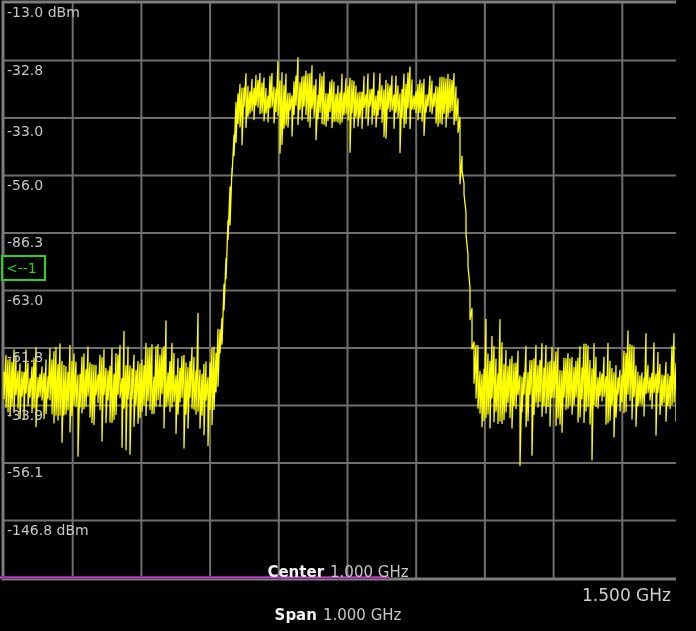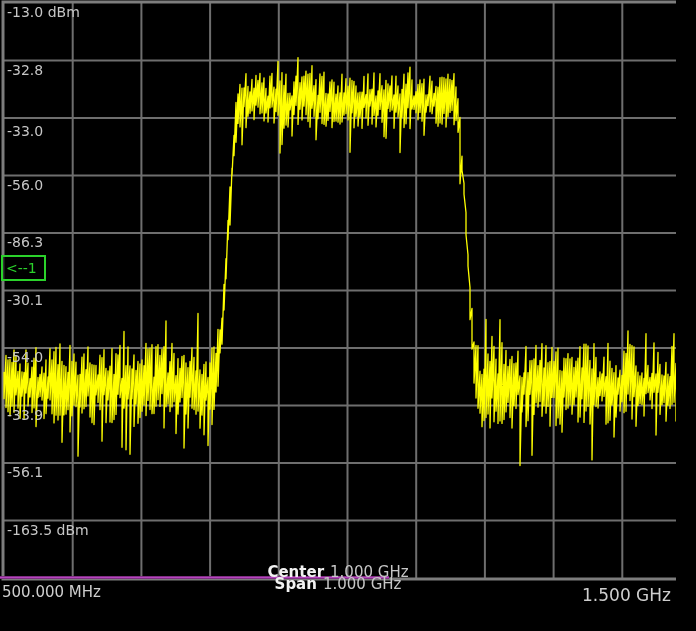--- a/index.html
+++ b/index.html
@@ -34,21 +34,21 @@
   }
   .freq-right{
     position:absolute;right:5px;top:585px;
     color:#cecece;font-size:17px;white-space:nowrap;
   }
   .center-row{
     position:absolute;left:0;top:563px;width:100%;
     text-align:center;color:#c6c6c6;font-size:15px;white-space:nowrap;
   }
   .span-row{
-    position:absolute;left:0;top:575px;width:100%;
+    position:absolute;left:0;top:606px;width:100%;
     text-align:center;color:#c6c6c6;font-size:15px;white-space:nowrap;
   }
   .bold-lbl{font-weight:bold;color:#f2f2f2;margin-right:6px;}
 </style>
 </head>
 <body>
 
 <div class="screen">
 
   <svg class="plot-svg" width="696" height="631">
@@ -75,32 +75,31 @@
       </g>
     <polyline id="trace" fill="none" stroke-width="1.3" stroke-linejoin="round" stroke-linecap="round" points="4.0,372.3 4.0,398.7 6.0,355.5 6.0,407.5 8.0,359.8 8.0,411.7 10.0,359.2 10.0,415.8 12.0,362.4 12.0,406.2 14.0,349.9 14.0,412.3 16.0,356.0 16.0,394.9 18.0,371.4 18.0,408.2 20.0,364.0 20.0,418.4 22.0,372.0 22.0,396.2 24.0,372.3 24.0,418.9 26.0,349.8 26.0,393.0 28.0,363.1 28.0,405.9 30.0,378.6 30.0,397.0 32.0,367.1 32.0,412.5 34.0,358.2 34.0,407.9 36.0,347.7 36.0,426.6 38.0,377.4 38.0,397.6 40.0,374.4 40.0,396.5 42.0,367.0 42.0,400.1 44.0,373.2 44.0,418.5 46.0,359.9 46.0,413.6 48.0,377.0 48.0,398.2 50.0,348.6 50.0,399.9 52.0,359.8 52.0,413.8 54.0,351.7 54.0,422.9 56.0,347.4 56.0,415.2 58.0,364.6 58.0,420.1 60.0,343.8 60.0,415.2 62.0,361.3 62.0,442.3 64.0,365.3 64.0,414.9 66.0,366.6 66.0,414.1 68.0,372.3 68.0,409.7 70.0,345.5 70.0,431.9 72.0,361.3 72.0,415.8 74.0,354.0 74.0,405.2 76.0,362.1 76.0,406.7 78.0,375.1 78.0,456.2 80.0,374.5 80.0,407.0 82.0,357.1 82.0,413.0 84.0,353.8 84.0,408.8 86.0,369.7 86.0,406.6 88.0,346.9 88.0,395.9 90.0,362.8 90.0,417.1 92.0,364.6 92.0,422.7 94.0,365.2 94.0,424.5 96.0,365.5 96.0,394.9 98.0,374.9 98.0,402.4 100.0,355.2 100.0,409.7 102.0,357.6 102.0,441.2 104.0,349.6 104.0,394.6 106.0,368.3 106.0,422.6 108.0,371.0 108.0,399.9 110.0,366.2 110.0,422.0 112.0,348.7 112.0,422.5 114.0,374.3 114.0,419.6 116.0,353.7 116.0,414.4 118.0,354.9 118.0,394.3 120.0,345.5 120.0,397.7 122.0,378.3 122.0,447.3 124.0,331.4 124.0,408.2 126.0,365.6 126.0,449.8 128.0,347.0 128.0,398.9 130.0,365.8 130.0,454.3 132.0,368.9 132.0,398.8 134.0,355.0 134.0,426.4 136.0,370.5 136.0,404.1 138.0,361.4 138.0,423.3 140.0,364.0 140.0,417.6 142.0,359.9 142.0,411.3 144.0,365.7 144.0,404.9 146.0,343.3 146.0,415.5 148.0,349.0 148.0,400.4 150.0,348.1 150.0,409.6 152.0,344.7 152.0,413.7 154.0,377.2 154.0,413.6 156.0,346.6 156.0,406.2 158.0,344.6 158.0,399.7 160.0,355.4 160.0,406.4 162.0,349.1 162.0,393.6 164.0,346.7 164.0,427.9 166.0,321.0 166.0,406.8 168.0,373.0 168.0,404.0 170.0,361.6 170.0,411.6 172.0,343.4 172.0,406.9 174.0,353.4 174.0,401.8 176.0,375.6 176.0,433.6 178.0,358.6 178.0,414.1 180.0,368.3 180.0,402.0 182.0,356.3 182.0,397.5 184.0,355.3 184.0,448.1 186.0,363.0 186.0,414.0 188.0,367.6 188.0,428.0 190.0,361.4 190.0,397.2 192.0,347.9 192.0,408.2 194.0,357.5 194.0,409.6 196.0,370.9 196.0,414.2 198.0,313.5 198.0,411.1 200.0,369.9 200.0,428.2 202.0,374.4 202.0,415.1 204.0,364.4 204.0,434.8 206.0,361.8 206.0,400.2 208.0,377.5 208.0,445.6 210.0,362.9 210.0,409.2 212.0,348.1 212.0,424.5 214.0,347.0 214.0,409.4 216.0,353.5 216.0,392.1 218.0,329.3 218.0,386.2 220.0,329.8 220.0,352.9 222.0,318.1 222.0,344.2 224.0,284.5 224.0,310.0 226.0,258.6 226.0,278.8 228.0,220.4 228.0,239.7 230.0,187.0 230.0,225.1 232.0,168.2 232.0,175.4 234.0,135.4 234.0,155.7 236.0,102.5 236.0,142.3 238.0,94.0 238.0,123.4 240.0,84.4 240.0,126.9 242.0,88.1 242.0,144.8 244.0,87.9 244.0,106.7 246.0,73.7 246.0,127.6 248.0,86.3 248.0,116.3 250.0,91.9 250.0,113.3 252.0,79.5 252.0,110.9 254.0,88.2 254.0,119.7 256.0,75.5 256.0,105.2 258.0,80.3 258.0,107.2 260.0,73.5 260.0,113.8 262.0,82.8 262.0,112.9 264.0,77.8 264.0,120.9 266.0,88.3 266.0,113.0 268.0,96.1 268.0,122.0 270.0,76.1 270.0,107.9 272.0,73.3 272.0,107.0 274.0,87.1 274.0,123.0 276.0,89.2 276.0,111.6 278.0,61.3 278.0,115.3 280.0,80.9 280.0,153.0 282.0,72.6 282.0,144.6 284.0,85.4 284.0,128.2 286.0,74.1 286.0,125.1 288.0,93.4 288.0,127.0 290.0,93.1 290.0,109.9 292.0,95.9 292.0,136.0 294.0,81.8 294.0,114.5 296.0,76.1 296.0,105.4 298.0,57.6 298.0,124.4 300.0,82.7 300.0,109.3 302.0,76.8 302.0,120.0 304.0,76.1 304.0,106.2 306.0,71.1 306.0,114.7 308.0,74.1 308.0,121.5 310.0,73.5 310.0,127.2 312.0,65.7 312.0,108.3 314.0,85.6 314.0,116.5 316.0,79.6 316.0,139.8 318.0,95.3 318.0,118.6 320.0,74.0 320.0,112.3 322.0,76.3 322.0,123.5 324.0,72.2 324.0,124.4 326.0,93.3 326.0,126.2 328.0,94.0 328.0,120.4 330.0,82.0 330.0,111.4 332.0,79.8 332.0,127.6 334.0,82.2 334.0,121.5 336.0,94.1 336.0,121.1 338.0,85.9 338.0,122.2 340.0,92.8 340.0,124.0 342.0,74.2 342.0,122.0 344.0,92.8 344.0,115.2 346.0,78.7 346.0,113.7 348.0,86.2 348.0,119.9 350.0,78.1 350.0,152.3 352.0,80.5 352.0,112.8 354.0,81.3 354.0,127.8 356.0,86.0 356.0,116.4 358.0,92.8 358.0,126.1 360.0,92.1 360.0,117.0 362.0,92.2 362.0,128.4 364.0,76.5 364.0,107.3 366.0,94.6 366.0,117.8 368.0,73.9 368.0,125.3 370.0,89.7 370.0,106.0 372.0,89.2 372.0,124.1 374.0,73.0 374.0,115.4 376.0,96.0 376.0,126.9 378.0,91.0 378.0,115.3 380.0,73.7 380.0,109.4 382.0,85.6 382.0,122.3 384.0,89.8 384.0,136.7 386.0,80.3 386.0,138.3 388.0,83.8 388.0,108.4 390.0,86.0 390.0,111.5 392.0,76.0 392.0,110.1 394.0,94.9 394.0,128.3 396.0,76.1 396.0,112.2 398.0,86.0 398.0,117.0 400.0,94.0 400.0,152.5 402.0,89.4 402.0,117.2 404.0,74.1 404.0,127.5 406.0,84.2 406.0,123.8 408.0,72.9 408.0,107.8 410.0,67.1 410.0,128.6 412.0,79.8 412.0,109.0 414.0,95.8 414.0,109.4 416.0,91.7 416.0,112.8 418.0,84.5 418.0,119.8 420.0,79.9 420.0,112.4 422.0,83.7 422.0,121.2 424.0,79.2 424.0,135.3 426.0,95.0 426.0,112.2 428.0,94.6 428.0,105.6 430.0,76.2 430.0,111.8 432.0,81.2 432.0,113.7 434.0,93.5 434.0,106.1 436.0,86.5 436.0,123.2 438.0,87.1 438.0,126.3 440.0,77.7 440.0,122.9 442.0,77.2 442.0,124.1 444.0,77.7 444.0,113.4 446.0,79.0 446.0,127.1 448.0,74.2 448.0,116.8 450.0,79.3 450.0,112.4 452.0,80.3 452.0,110.5 454.0,73.6 454.0,124.7 456.0,86.9 456.0,120.5 458.0,98.7 458.0,132.3 460.0,117.4 460.0,183.8 462.0,156.1 462.0,170.3 464.0,183.3 464.0,194.2 466.0,212.5 466.0,234.7 468.0,254.8 468.0,266.0 470.0,287.6 470.0,319.7 472.0,308.3 472.0,349.2 474.0,342.0 474.0,383.1 476.0,345.4 476.0,398.1 478.0,345.6 478.0,408.3 480.0,371.2 480.0,413.2 482.0,374.4 482.0,426.7 484.0,369.2 484.0,420.5 486.0,319.3 486.0,417.5 488.0,354.0 488.0,414.0 490.0,361.4 490.0,427.9 492.0,336.5 492.0,398.0 494.0,346.5 494.0,421.8 496.0,359.1 496.0,411.2 498.0,373.8 498.0,423.4 500.0,319.6 500.0,420.9 502.0,342.7 502.0,423.4 504.0,364.4 504.0,419.5 506.0,350.5 506.0,411.9 508.0,366.5 508.0,402.4 510.0,359.5 510.0,417.6 512.0,356.5 512.0,428.1 514.0,363.7 514.0,405.7 516.0,362.8 516.0,408.5 518.0,351.2 518.0,394.6 520.0,375.9 520.0,465.6 522.0,377.5 522.0,411.9 524.0,373.0 524.0,394.1 526.0,346.5 526.0,426.6 528.0,372.6 528.0,420.7 530.0,360.7 530.0,394.3 532.0,360.5 532.0,455.3 534.0,359.0 534.0,414.4 536.0,345.4 536.0,402.8 538.0,365.6 538.0,407.2 540.0,360.3 540.0,401.6 542.0,343.7 542.0,416.3 544.0,368.0 544.0,405.9 546.0,345.7 546.0,413.2 548.0,362.7 548.0,406.4 550.0,361.4 550.0,426.2 552.0,347.5 552.0,397.4 554.0,361.4 554.0,397.5 556.0,351.8 556.0,425.6 558.0,348.2 558.0,417.9 560.0,370.5 560.0,424.2 562.0,371.2 562.0,432.2 564.0,358.2 564.0,397.0 566.0,358.7 566.0,409.5 568.0,353.6 568.0,408.1 570.0,358.8 570.0,404.7 572.0,357.5 572.0,414.2 574.0,367.5 574.0,404.6 576.0,361.2 576.0,397.0 578.0,358.1 578.0,422.1 580.0,346.6 580.0,417.1 582.0,367.9 582.0,398.8 584.0,344.1 584.0,422.4 586.0,344.2 586.0,411.1 588.0,346.0 588.0,406.4 590.0,360.4 590.0,424.0 592.0,368.9 592.0,459.9 594.0,343.6 594.0,404.5 596.0,357.3 596.0,406.5 598.0,377.6 598.0,408.0 600.0,372.0 600.0,395.7 602.0,373.9 602.0,400.9 604.0,357.1 604.0,396.4 606.0,376.7 606.0,424.2 608.0,343.3 608.0,422.8 610.0,361.2 610.0,420.3 612.0,368.4 612.0,405.0 614.0,372.6 614.0,437.1 616.0,365.6 616.0,417.1 618.0,377.8 618.0,394.1 620.0,370.2 620.0,411.1 622.0,375.3 622.0,401.8 624.0,351.1 624.0,412.7 626.0,353.4 626.0,411.3 628.0,330.8 628.0,394.0 630.0,344.3 630.0,400.5 632.0,345.6 632.0,419.1 634.0,346.8 634.0,396.7 636.0,365.8 636.0,426.3 638.0,372.2 638.0,405.5 640.0,376.0 640.0,403.4 642.0,372.9 642.0,404.5 644.0,378.5 644.0,416.0 646.0,333.7 646.0,393.7 648.0,365.4 648.0,392.6 650.0,377.4 650.0,399.9 652.0,373.3 652.0,408.5 654.0,342.8 654.0,392.3 656.0,374.0 656.0,435.1 658.0,352.4 658.0,392.3 660.0,364.3 660.0,414.4 662.0,374.9 662.0,404.7 664.0,375.9 664.0,402.6 666.0,362.3 666.0,421.2 668.0,374.1 668.0,405.2 670.0,376.6 670.0,408.6 672.0,346.3 672.0,404.3 674.0,333.7 674.0,402.3 676.0,363.4 676.0,421.1 678.0,362.2 678.0,402.7 680.0,360.7 680.0,405.9 682.0,369.1 682.0,393.9 684.0,325.0 684.0,406.3 686.0,351.0 686.0,403.3 688.0,371.1 688.0,427.3 690.0,354.0 690.0,392.4" stroke="#ffff00"></polyline>
   </svg>
 
   <div id="ylabels">
       <div class="ylabel" style="top: 5px;">-13.0 dBm</div>
       <div class="ylabel" style="top: 62.5px;">-32.8</div>
       <div class="ylabel" style="top: 124px;">-33.0</div>
       <div class="ylabel" style="top: 177.5px;">-56.0</div>
       <div class="ylabel" style="top: 235px;">-86.3</div>
-      <div class="ylabel" style="top: 292.5px;">-30.1</div>
-      <div class="ylabel" style="top: 350px;">-54.0</div>
+      <div class="ylabel" style="top: 292.5px;">-63.0</div>
+      <div class="ylabel" style="top: 350px;">-61.8</div>
       <div class="ylabel" style="top: 407.5px;">-33.9</div>
       <div class="ylabel" style="top: 465px;">-56.1</div>
-      <div class="ylabel" style="top: 522.5px;">-163.5 dBm</div>
+      <div class="ylabel" style="top: 522.5px;">-146.8 dBm</div>
     </div>
 
   <div class="marker-box">&lt;--1</div>
 
   <div class="limit-line" id="limitLine" style="left: 0px; width: 389px;"></div>
 
-  <div class="freq-left">500.000 MHz</div>
 
   <div class="freq-right">1.500 GHz</div>
 
   <div class="center-row">
     <span class="bold-lbl">Center</span><span>1.000 GHz</span>
   </div>
 
   <div class="span-row">
     <span class="bold-lbl">Span</span><span>1.000 GHz</span>
   </div>

